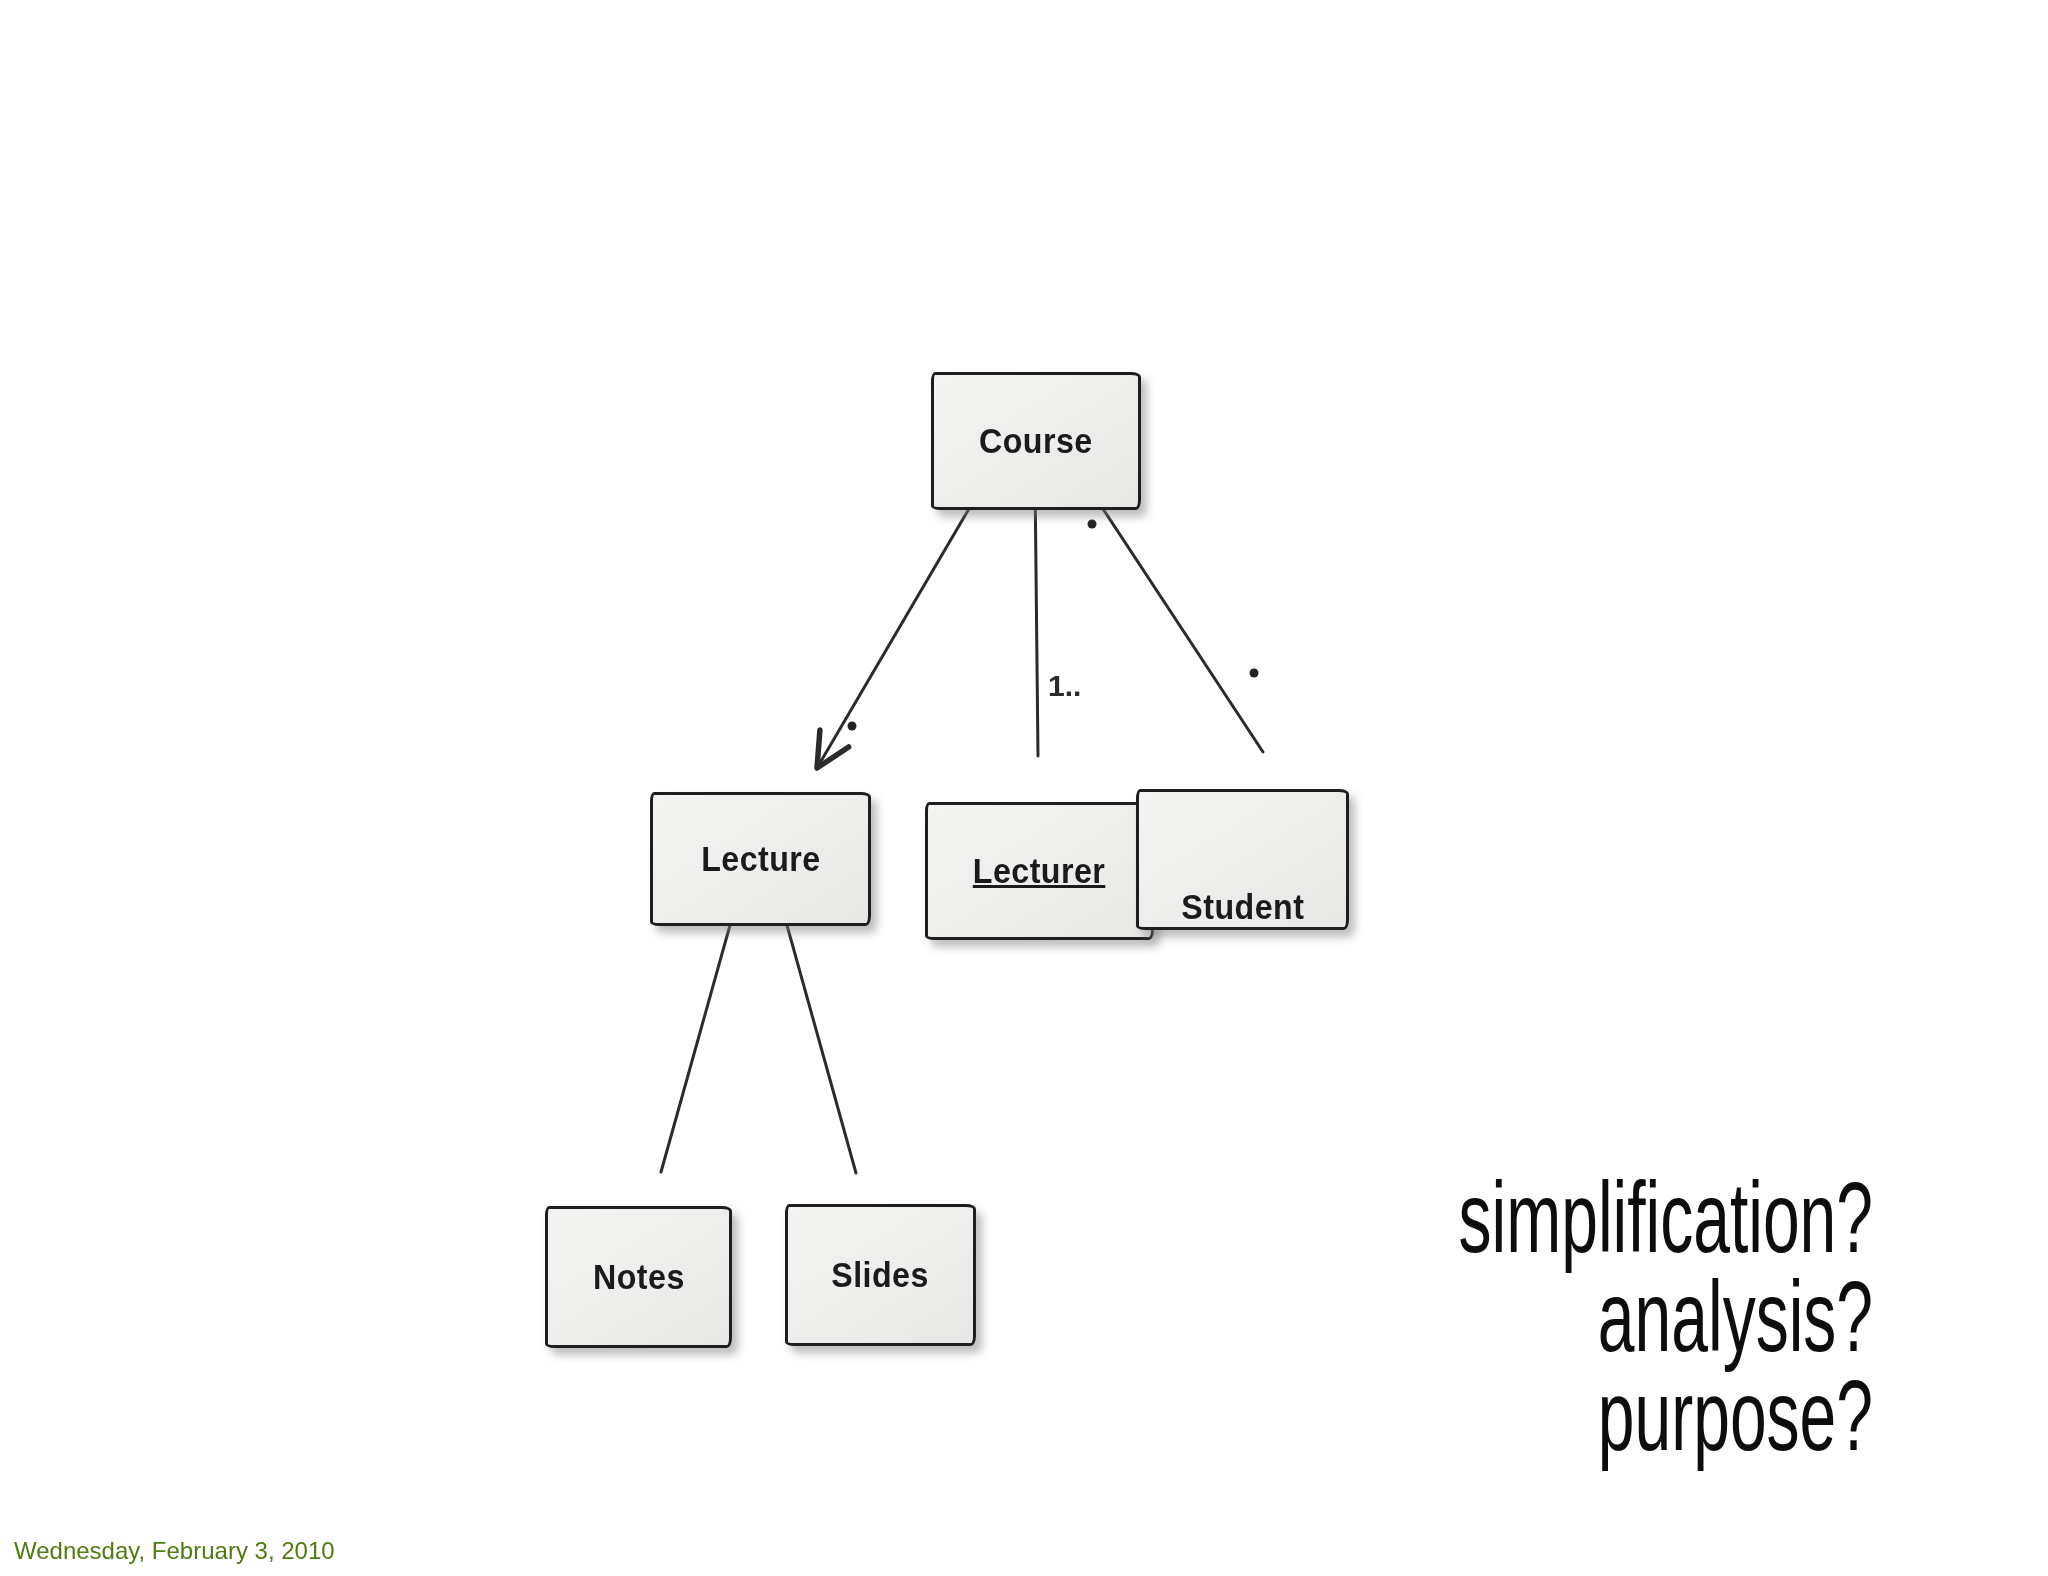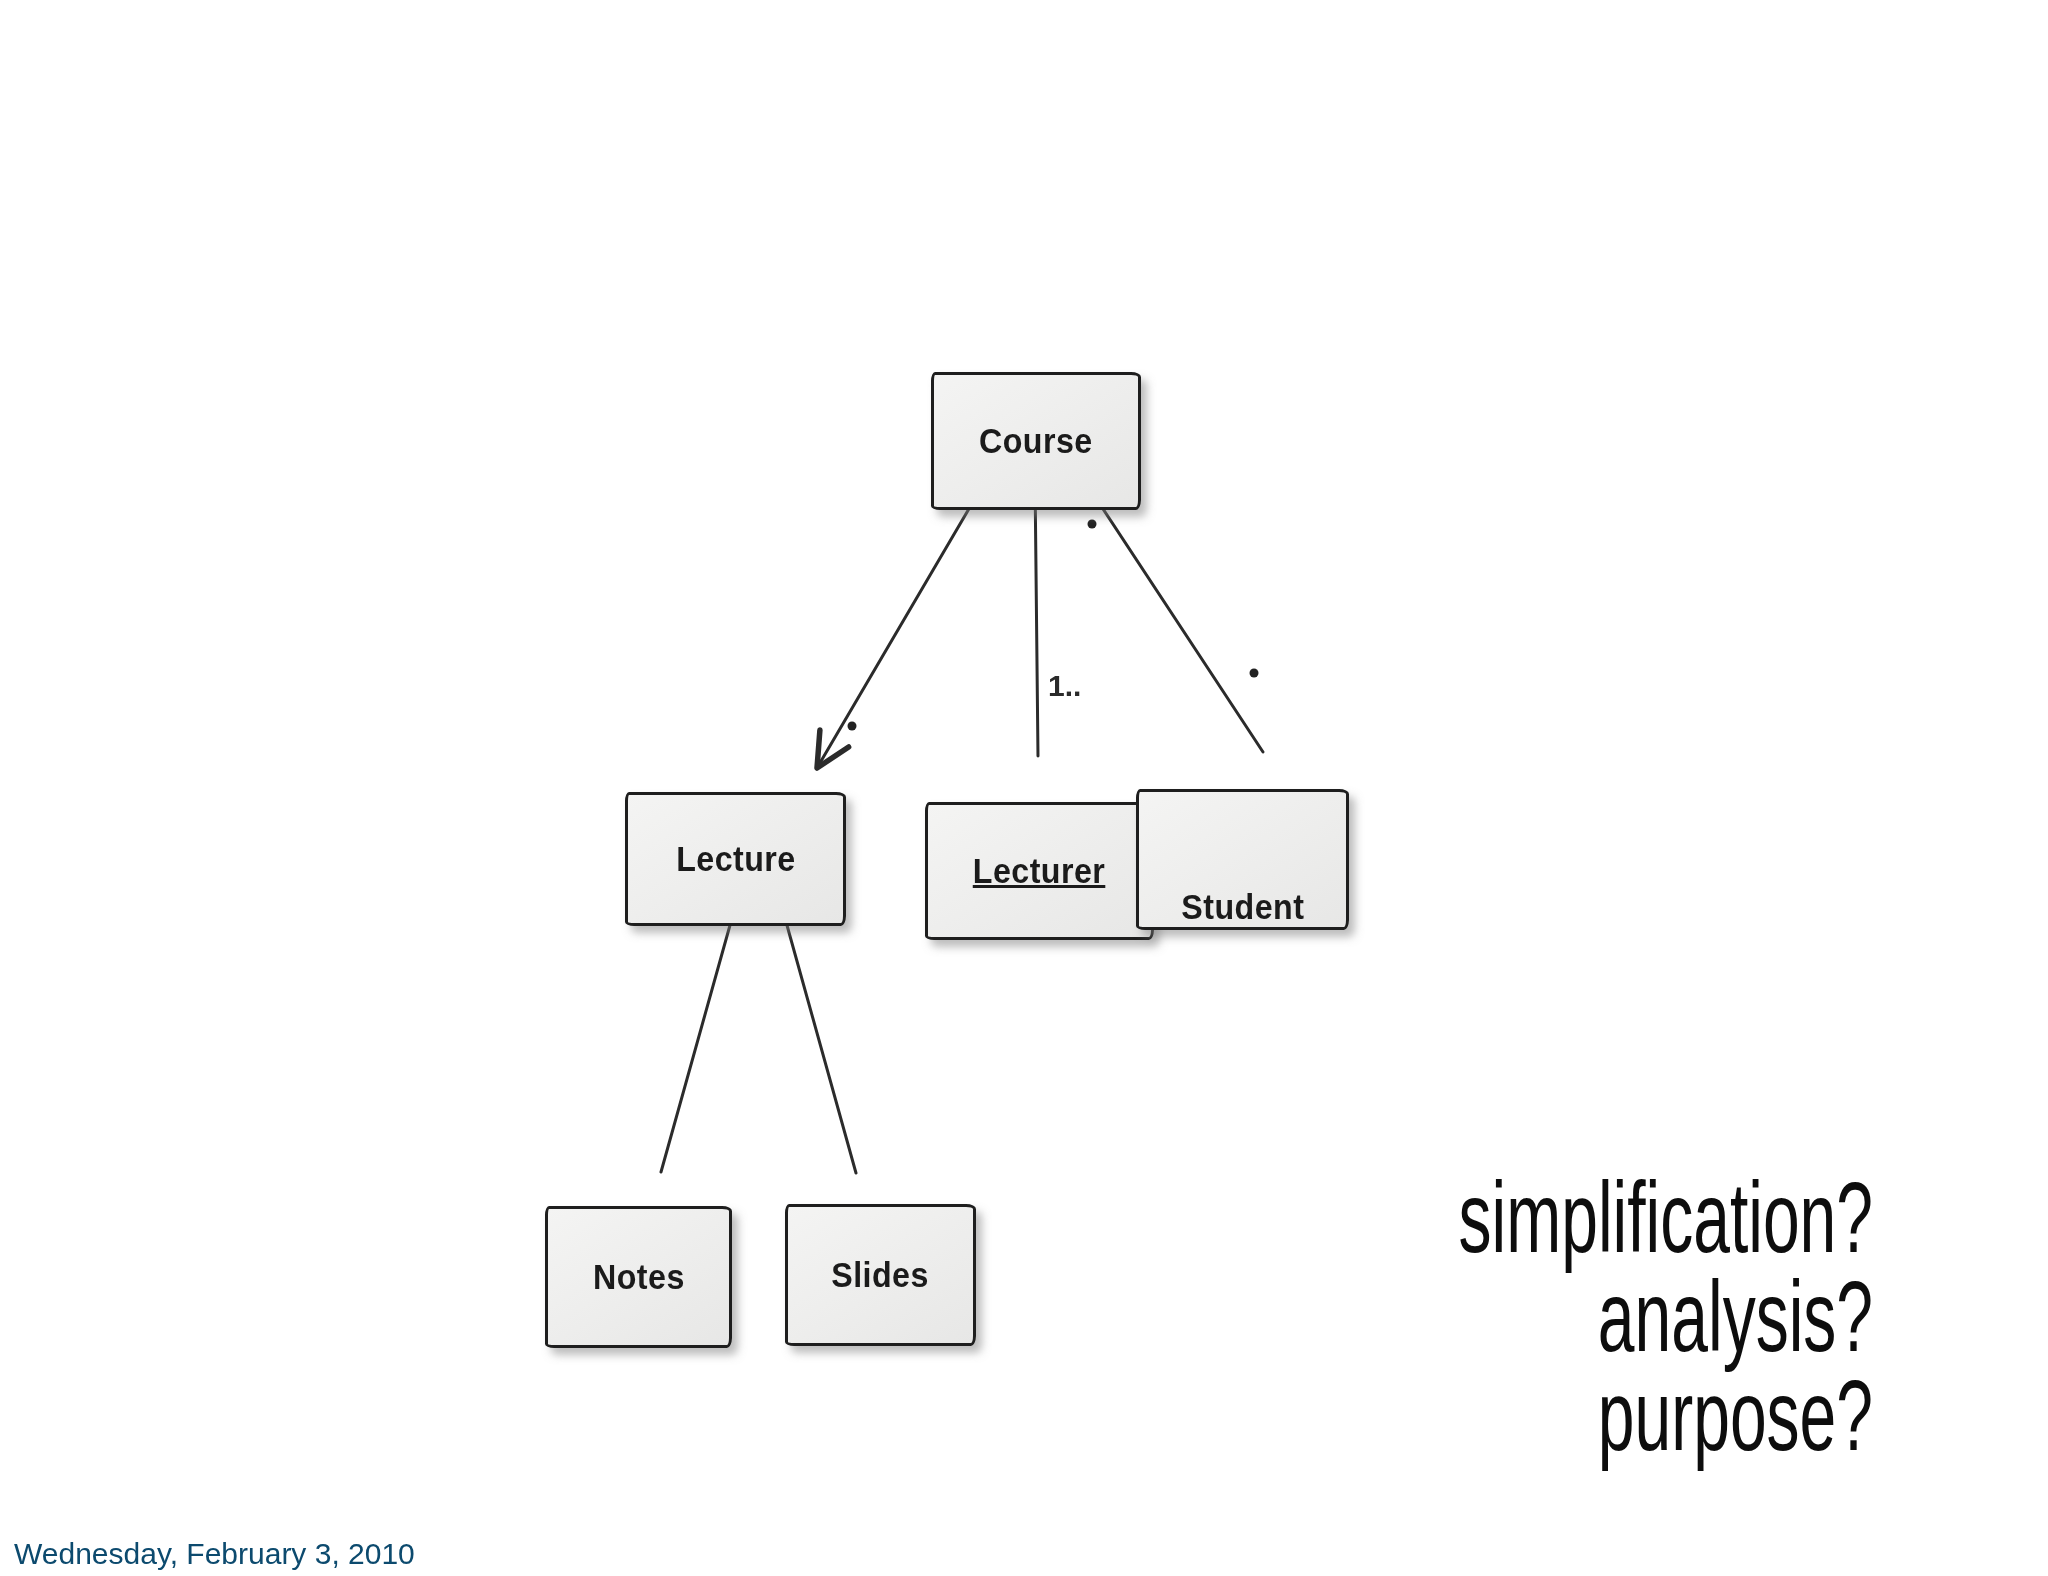--- a/index.html
+++ b/index.html
@@ -33,21 +33,21 @@
   #edges-svg{position:absolute;left:0;top:0;pointer-events:none;}
 
   
   #questions{
     position:absolute;right:175px;top:1168px;text-align:right;
     font-size:100px;line-height:99px;color:#0d0d0d;
     transform:scaleX(0.66);transform-origin:100% 0%;white-space:nowrap;
   }
 
   
-  #footer-date{position:absolute;left:14px;top:1537px;font-size:30px;color:#0c4a6e;}
+  #footer-date{position:absolute;left:14px;top:1537px;font-size:24px;color:#4d7c0f;}
 </style>
 </head>
 <body>
 
 <div id="stage">
 
 
   <svg id="edges-svg" width="2048" height="1576" viewBox="0 0 2048 1576">
       <line x1="987" y1="478" x2="817" y2="768" stroke="#2b2b2b" stroke-width="3" stroke-linecap="round"></line>
       <path d="M 848.6433438090829 746.9595914350465 L 817 768 L 819.9015195242747 730.110935819814" fill="none" stroke="#2b2b2b" stroke-width="5.5" stroke-linecap="round" stroke-linejoin="round"></path>
@@ -58,21 +58,21 @@
       <circle cx="852" cy="726" r="4.5" fill="#222222"></circle>
       <circle cx="1092" cy="524" r="4.5" fill="#222222"></circle>
       <circle cx="1254" cy="673" r="4.5" fill="#222222"></circle>
       <text x="1048" y="696" fill="#2a2a2a" font-family="&quot;Liberation Sans&quot;, sans-serif" font-size="30" font-weight="bold">1..</text>
     </svg>
 
   <div id="nodes">
       <div class="node" style="left: 931px; top: 338px; width: 204px; height: 132px;">
         <span class="node-label">Course</span>
       </div>
-      <div class="node" style="left: 625px; top: 758px; width: 215px; height: 128px;">
+      <div class="node" style="left: 650px; top: 758px; width: 215px; height: 128px;">
         <span class="node-label">Lecture</span>
       </div>
       <div class="node" style="left: 925px; top: 768px; width: 223px; height: 132px; text-decoration: underline;">
         <span class="node-label">Lecturer</span>
       </div>
       <div class="node" style="left: 1136px; top: 755px; width: 207px; height: 135px; align-items: flex-end;">
         <span class="node-label">Student</span>
       </div>
       <div class="node" style="left: 545px; top: 1172px; width: 181px; height: 136px;">
         <span class="node-label">Notes</span>

